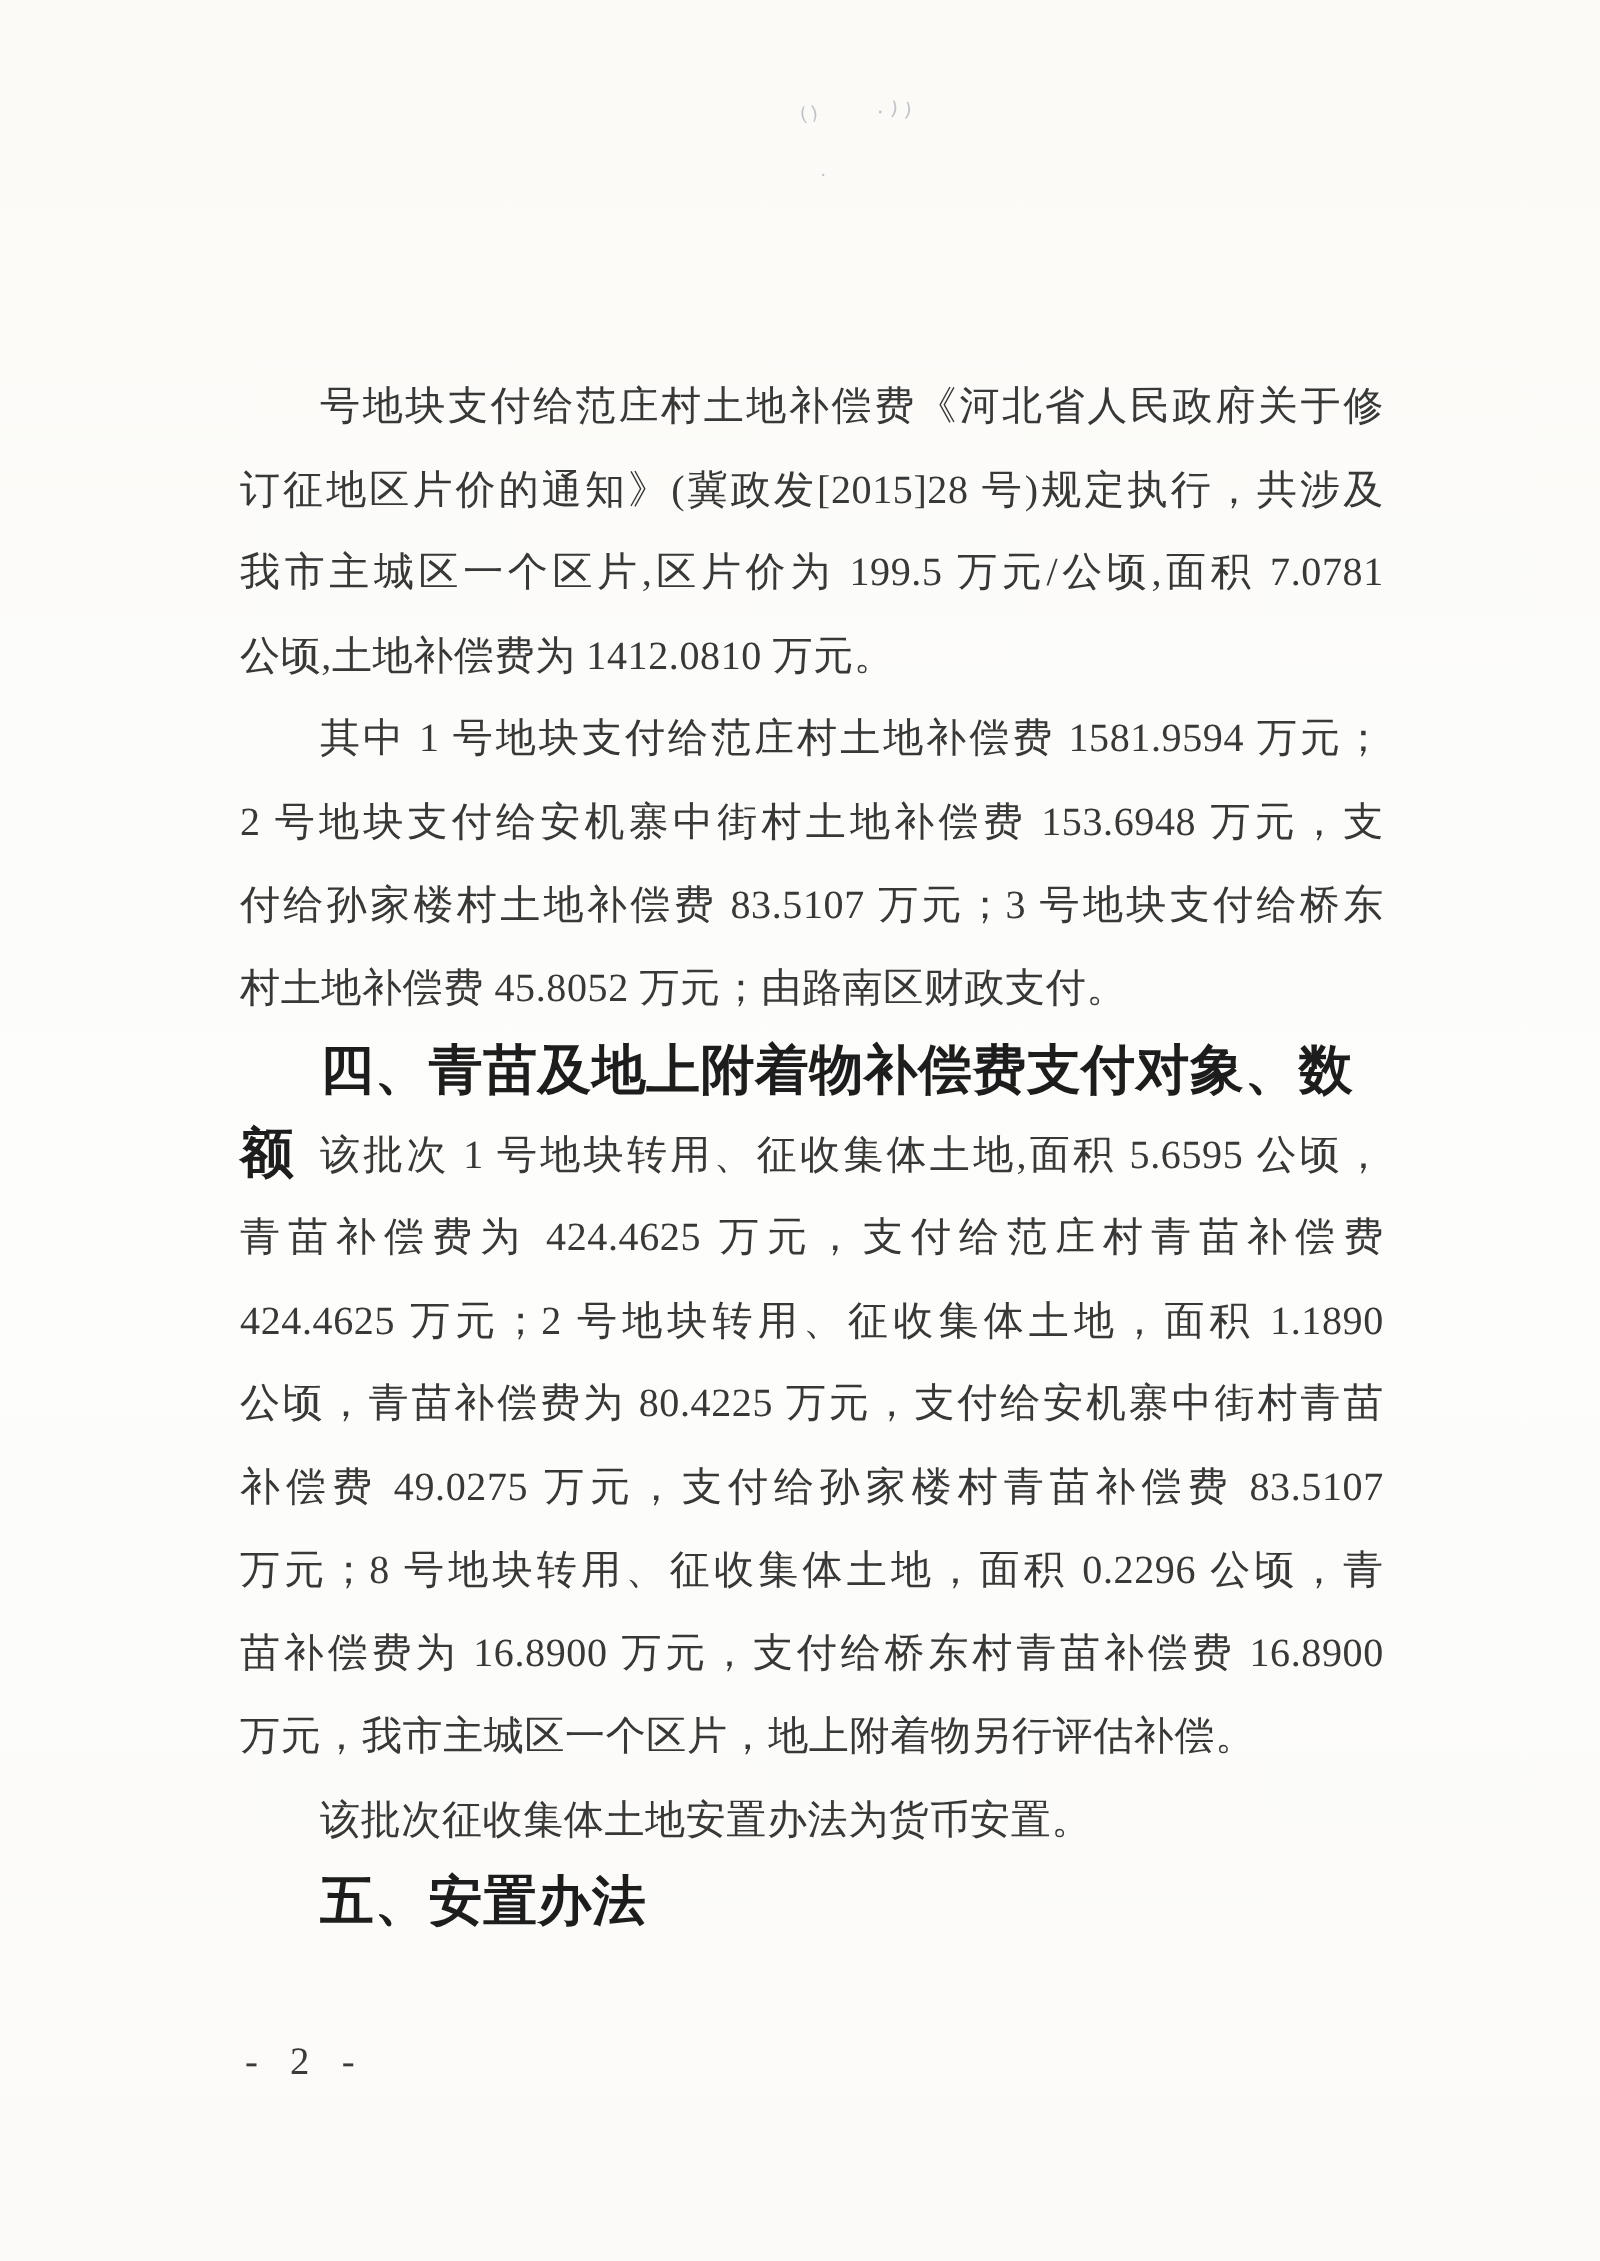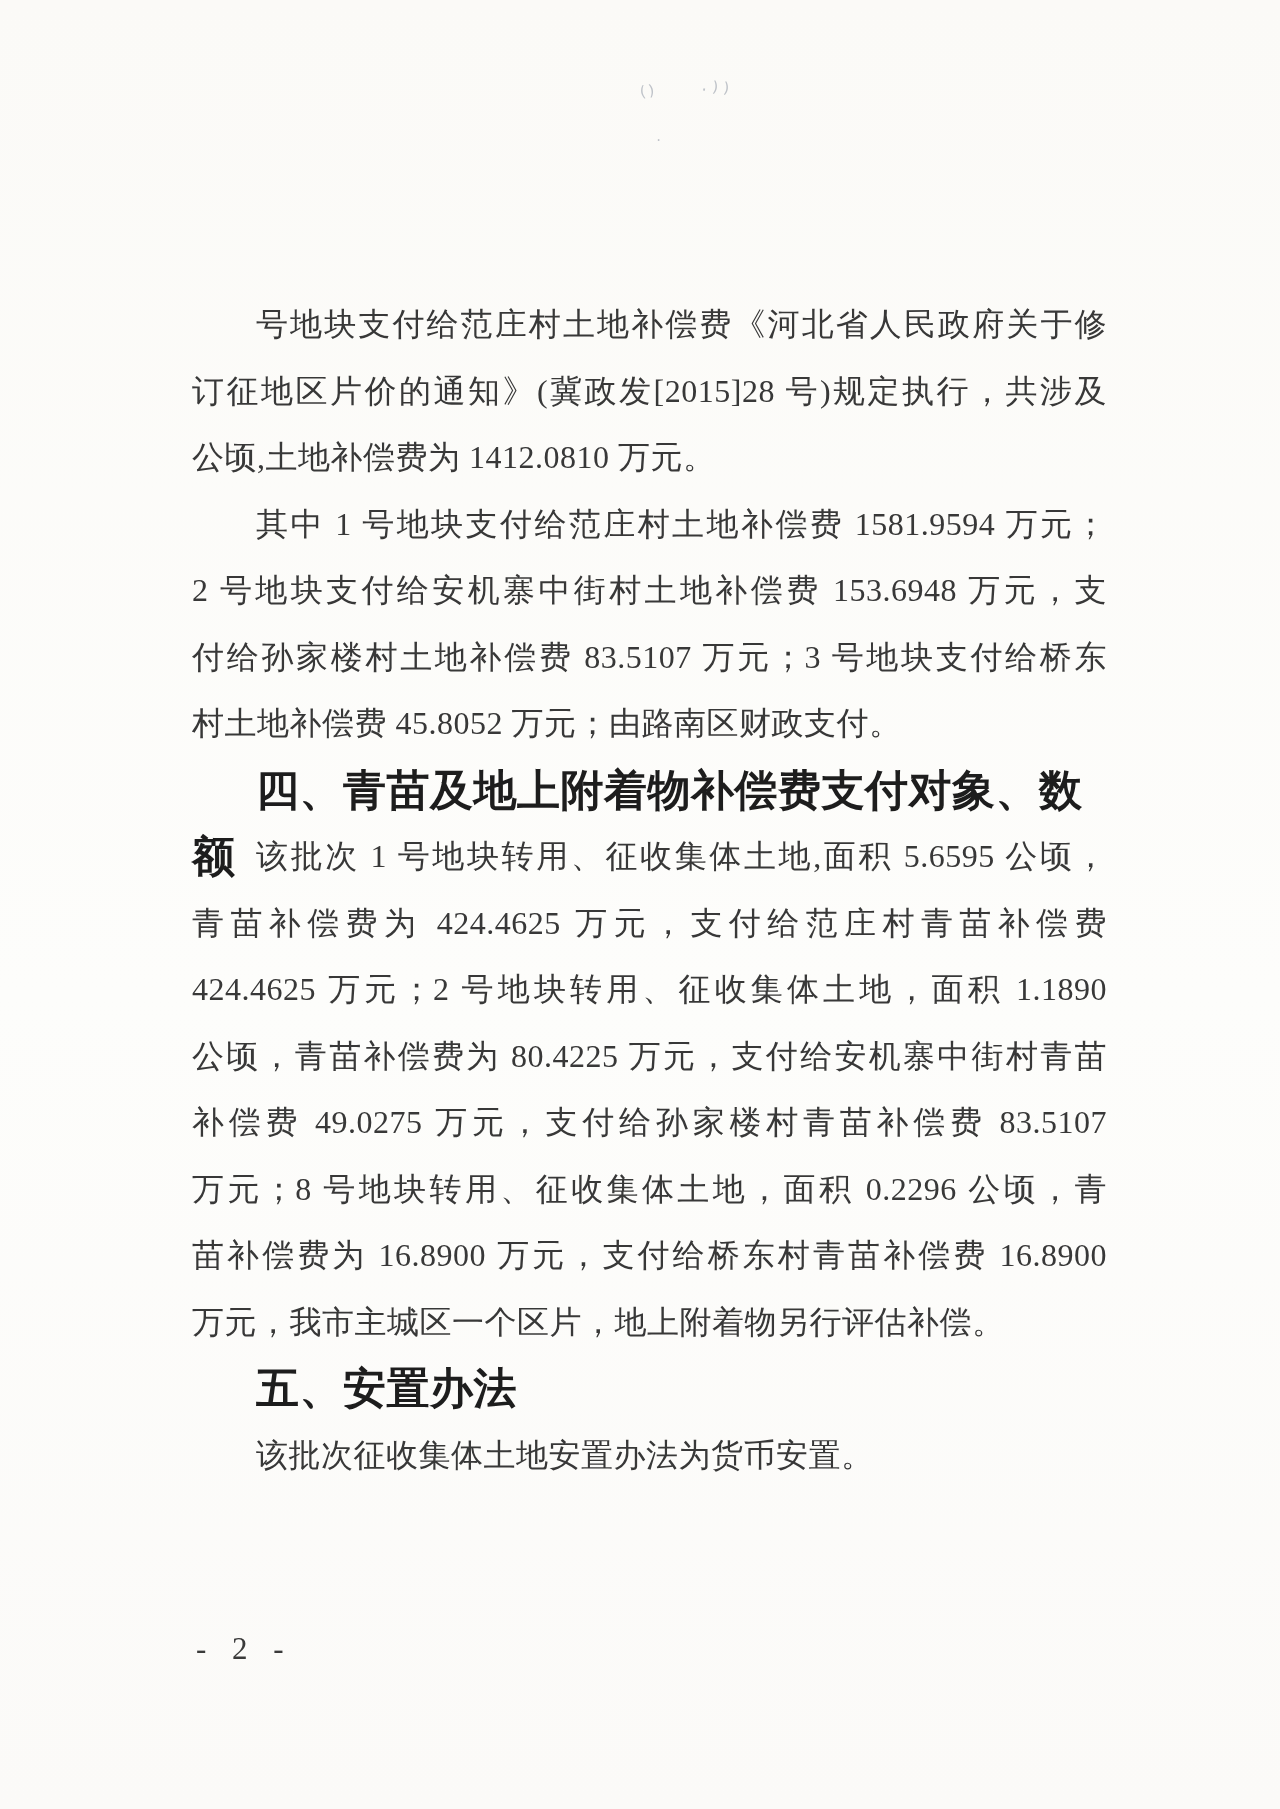--- a/index.html
+++ b/index.html
@@ -63,33 +63,34 @@
 
 <div class="sheet">
 
   <span class="artifact a1">()</span>
   <span class="artifact a2">.))</span>
   <span class="artifact a3">.</span>
 
   <main class="block">
     <p class="ln ind just">号地块支付给范庄村土地补偿费《河北省人民政府关于修</p>
     <p class="ln just">订征地区片价的通知》(冀政发[2015]28 号)规定执行，共涉及</p>
+    <p class="ln just">我市主城区一个区片,区片价为 199.5 万元/公顷,面积 7.0781</p>
     <p class="ln">公顷,土地补偿费为 1412.0810 万元。</p>
     <p class="ln ind just">其中 1 号地块支付给范庄村土地补偿费 1581.9594 万元；</p>
     <p class="ln just">2 号地块支付给安机寨中街村土地补偿费 153.6948 万元，支</p>
     <p class="ln just">付给孙家楼村土地补偿费 83.5107 万元；3 号地块支付给桥东</p>
     <p class="ln">村土地补偿费 45.8052 万元；由路南区财政支付。</p>
     <p class="ln head">四、青苗及地上附着物补偿费支付对象、数额</p>
     <p class="ln ind just">该批次 1 号地块转用、征收集体土地,面积 5.6595 公顷，</p>
     <p class="ln just">青苗补偿费为 424.4625 万元，支付给范庄村青苗补偿费</p>
     <p class="ln just">424.4625 万元；2 号地块转用、征收集体土地，面积 1.1890</p>
     <p class="ln just">公顷，青苗补偿费为 80.4225 万元，支付给安机寨中街村青苗</p>
     <p class="ln just">补偿费 49.0275 万元，支付给孙家楼村青苗补偿费 83.5107</p>
     <p class="ln just">万元；8 号地块转用、征收集体土地，面积 0.2296 公顷，青</p>
     <p class="ln just">苗补偿费为 16.8900 万元，支付给桥东村青苗补偿费 16.8900</p>
     <p class="ln">万元，我市主城区一个区片，地上附着物另行评估补偿。</p>
+    <p class="ln ind">该批次征收集体土地安置办法为货币安置。</p>
     <p class="ln head">五、安置办法</p>
-    <p class="ln ind">该批次征收集体土地安置办法为货币安置。</p>
   </main>
 
   <div class="pagenum">- 2 -</div>
 
 </div>
 
 </body></html>

